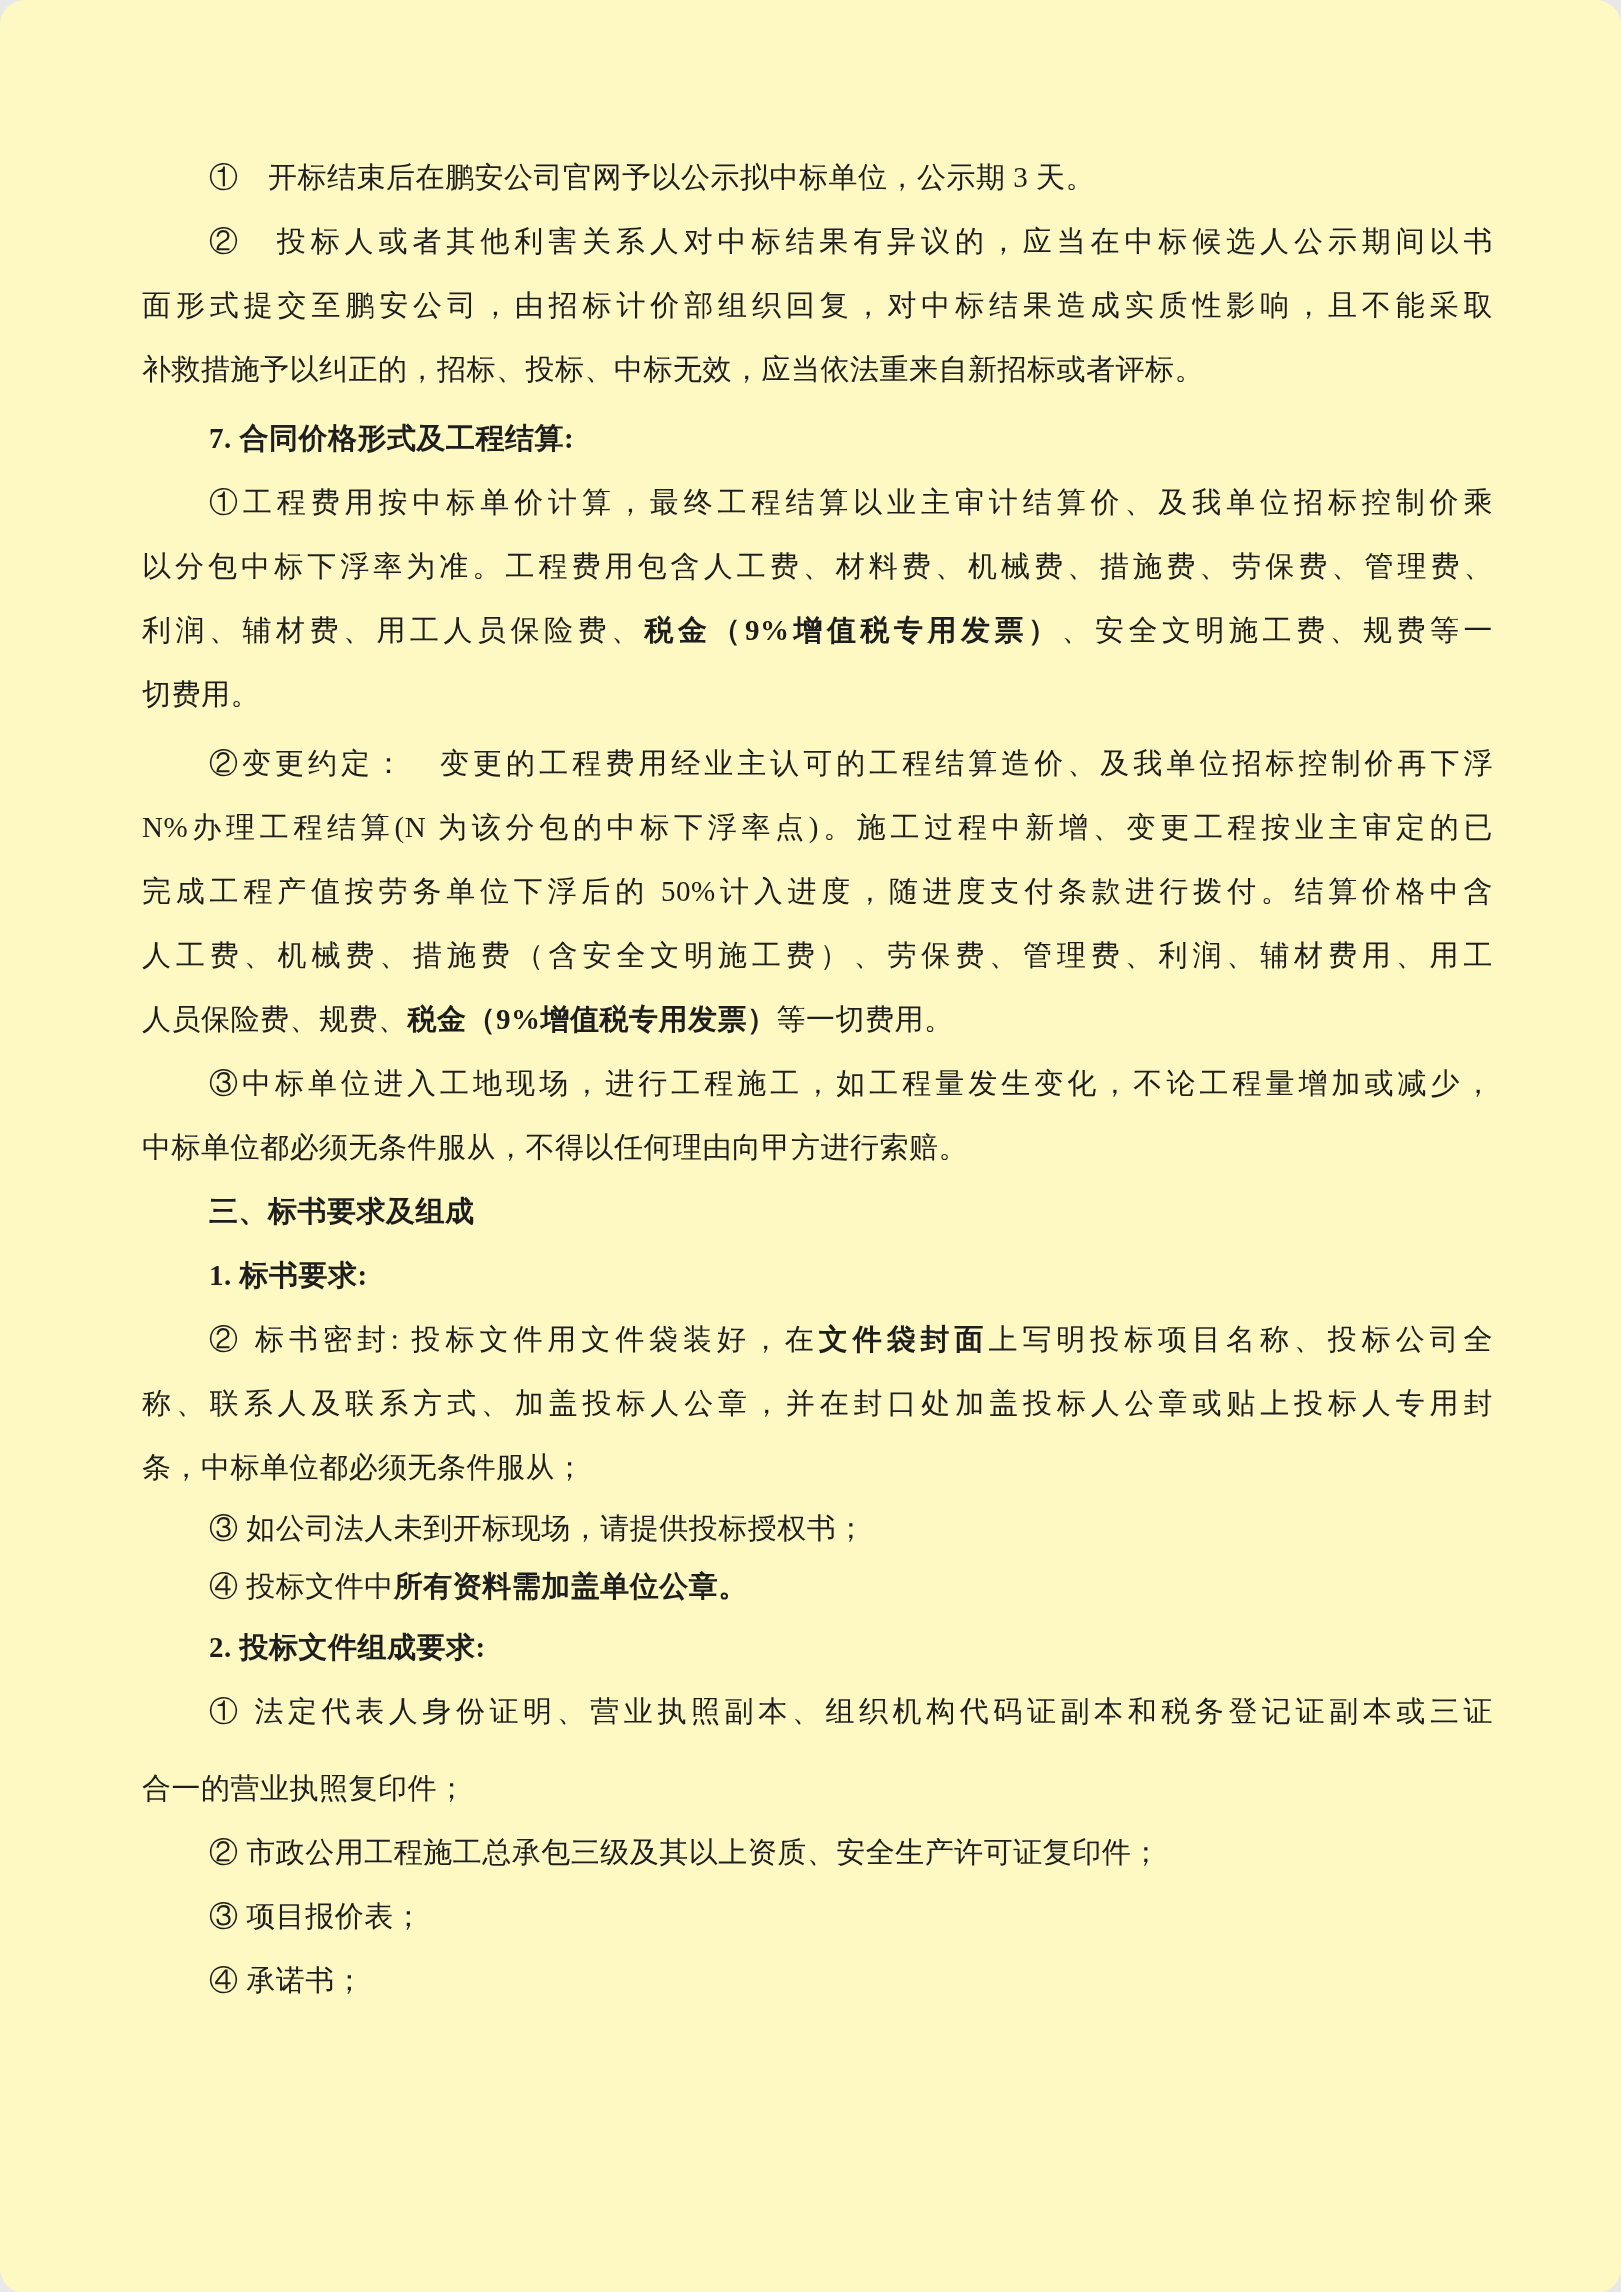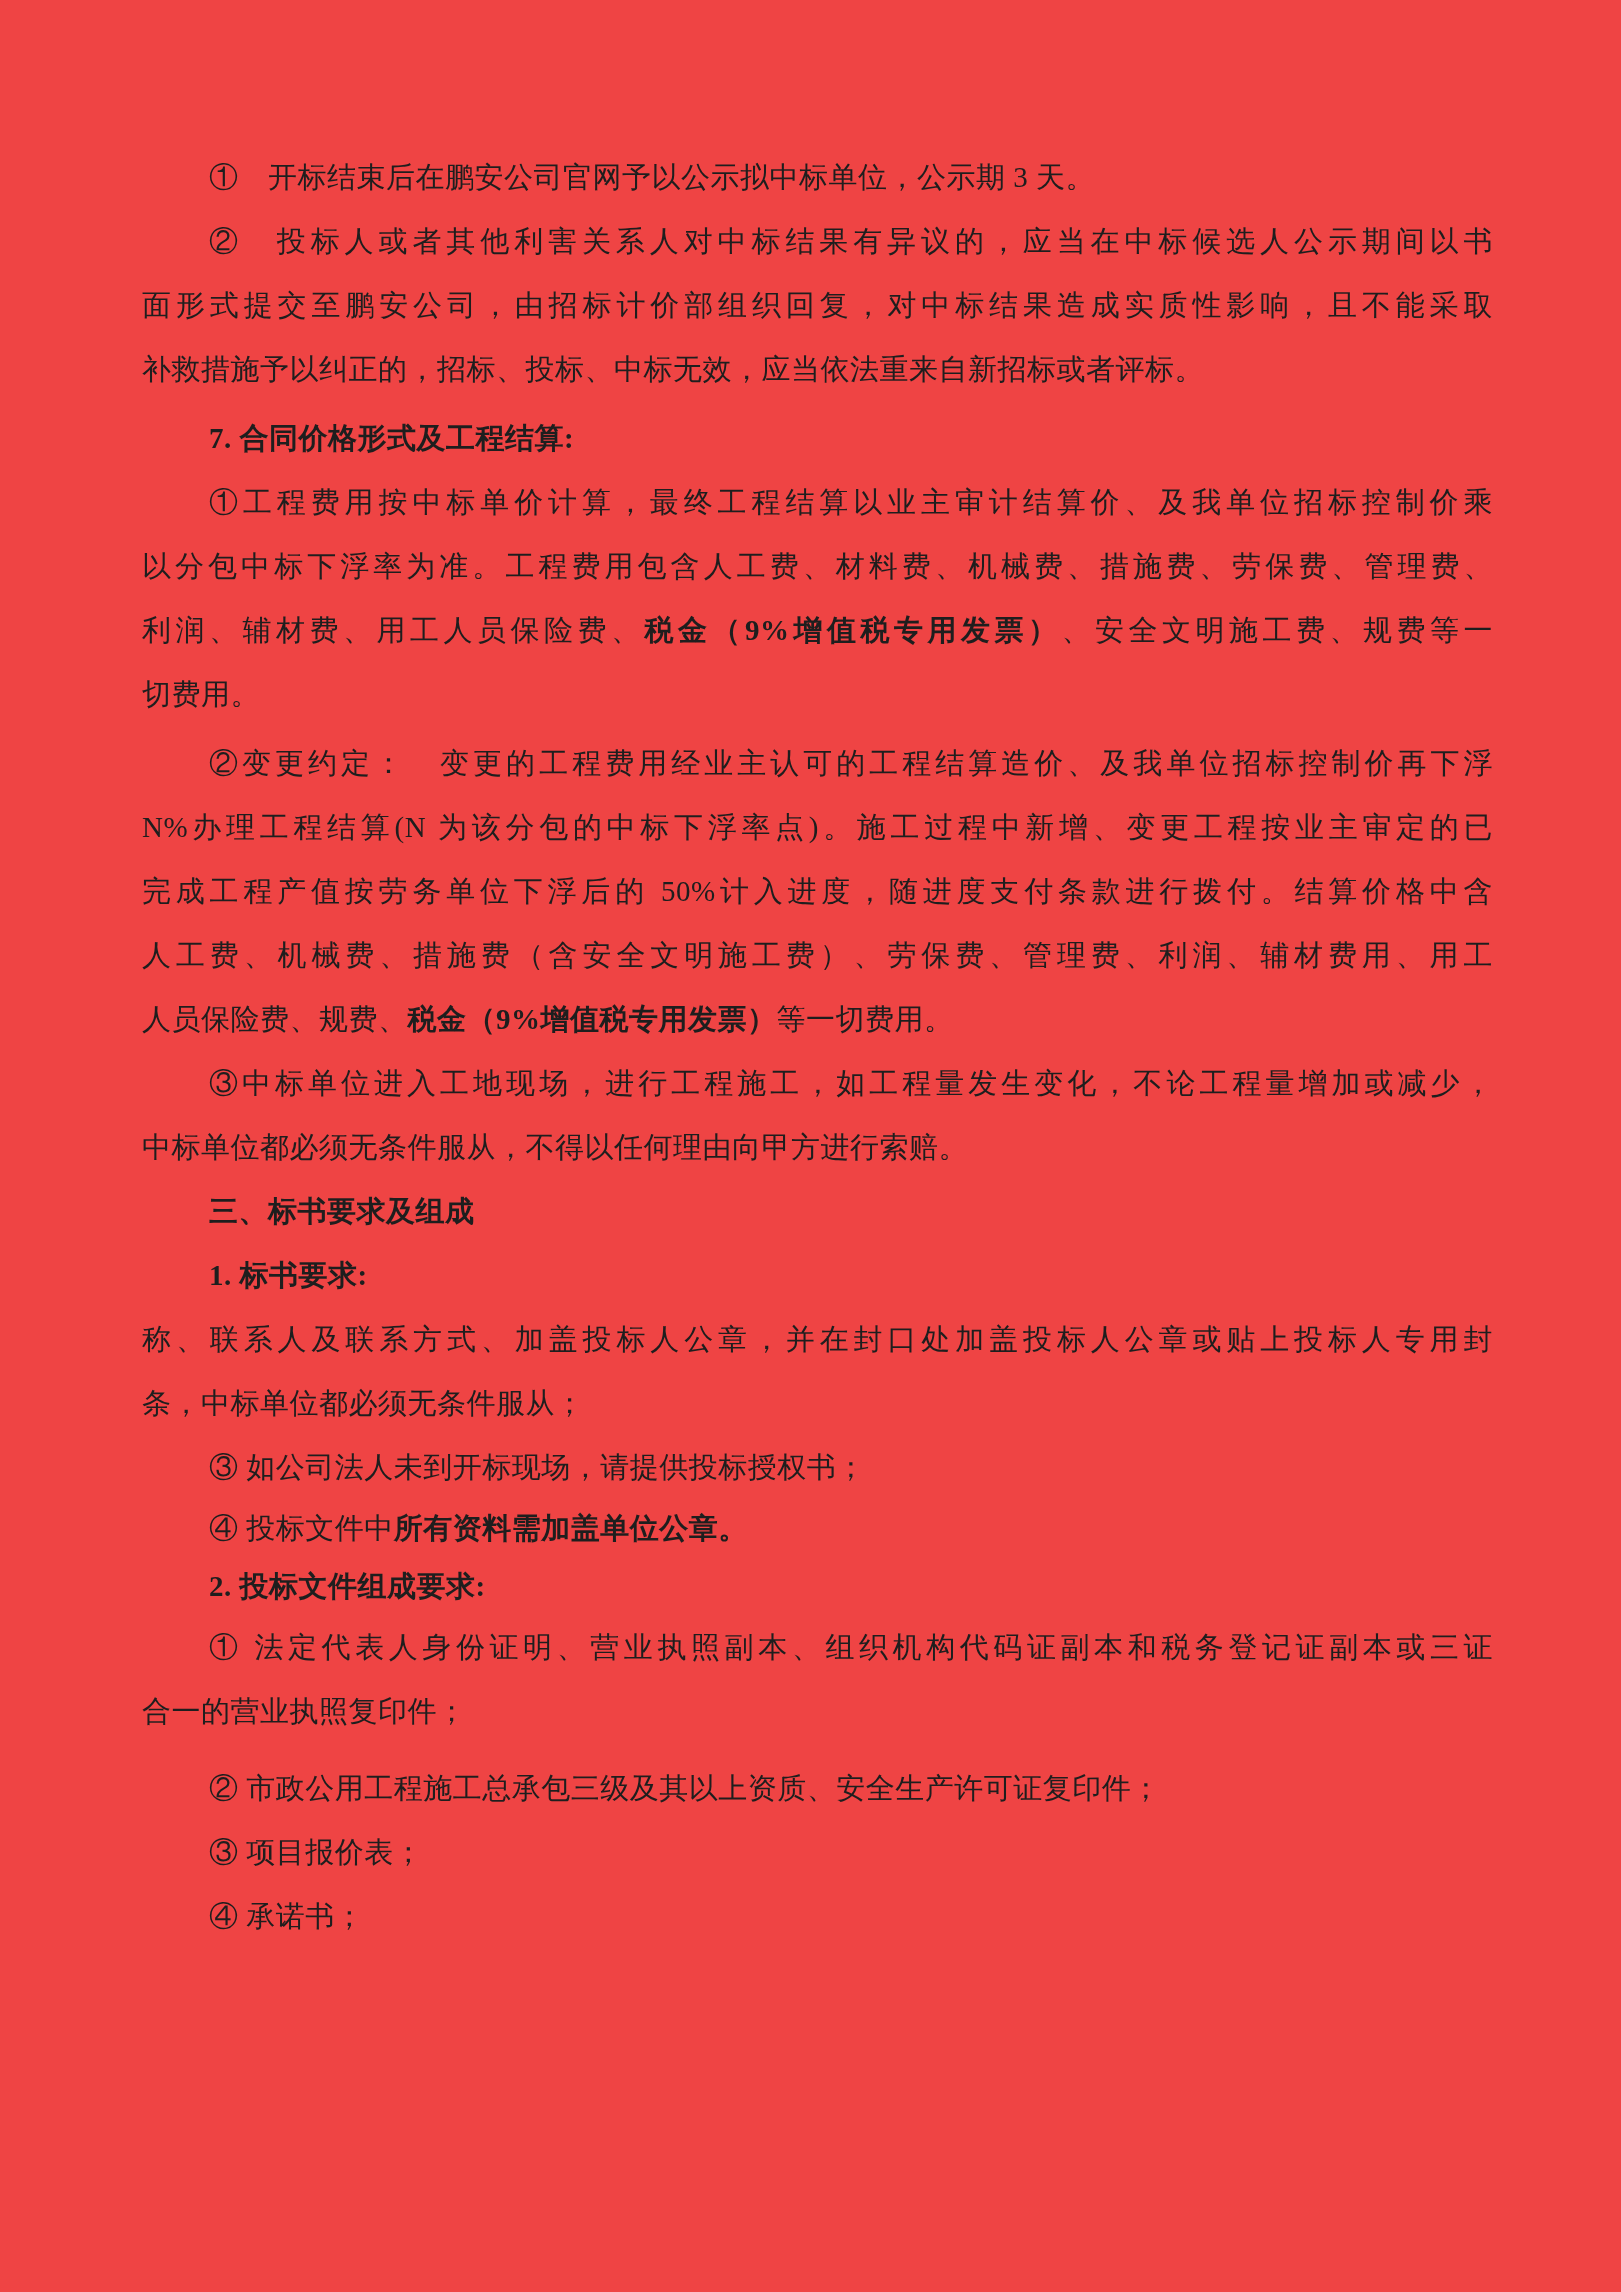--- a/index.html
+++ b/index.html
@@ -54,40 +54,41 @@
   .line:nth-child(26) { margin-top: 13.7px; }
   .line:nth-child(5)  { margin-top: 4.9px; }
   .line:nth-child(10) { margin-top: 4.9px; }
   
   .line:nth-child(22) { height: 59px; line-height: 59px; }
   .line:nth-child(23) { height: 57px; line-height: 57px; }
 </style>
 </head>
 <body>
 
-<div class="page" style="background: #ef4444; color: rgb(30, 30, 30);">
+<div class="page" style="background: #fef9c3; color: rgb(30, 30, 30); border-radius: 25px;">
   <div class="doc-body">
       <div class="line indent"><span class="seg">①　开标结束后在鹏安公司官网予以公示拟中标单位，公示期 3 天。</span></div>
       <div class="line indent justify"><span class="seg">②　投标人或者其他利害关系人对中标结果有异议的，应当在中标候选人公示期间以书</span></div>
       <div class="line justify"><span class="seg">面形式提交至鹏安公司，由招标计价部组织回复，对中标结果造成实质性影响，且不能采取</span></div>
       <div class="line"><span class="seg">补救措施予以纠正的，招标、投标、中标无效，应当依法重来自新招标或者评标。</span></div>
       <div class="line indent"><span class="seg bold">7. 合同价格形式及工程结算:</span></div>
       <div class="line indent justify"><span class="seg">①工程费用按中标单价计算，最终工程结算以业主审计结算价、及我单位招标控制价乘</span></div>
       <div class="line justify"><span class="seg">以分包中标下浮率为准。工程费用包含人工费、材料费、机械费、措施费、劳保费、管理费、</span></div>
       <div class="line justify"><span class="seg">利润、辅材费、用工人员保险费、</span><span class="seg bold">税金（9%增值税专用发票）</span><span class="seg">、安全文明施工费、规费等一</span></div>
       <div class="line"><span class="seg">切费用。</span></div>
       <div class="line indent justify"><span class="seg">②变更约定：　变更的工程费用经业主认可的工程结算造价、及我单位招标控制价再下浮</span></div>
       <div class="line justify"><span class="seg">N%办理工程结算(N 为该分包的中标下浮率点)。施工过程中新增、变更工程按业主审定的已</span></div>
       <div class="line justify"><span class="seg">完成工程产值按劳务单位下浮后的 50%计入进度，随进度支付条款进行拨付。结算价格中含</span></div>
       <div class="line justify"><span class="seg">人工费、机械费、措施费（含安全文明施工费）、劳保费、管理费、利润、辅材费用、用工</span></div>
       <div class="line"><span class="seg">人员保险费、规费、</span><span class="seg bold">税金（9%增值税专用发票）</span><span class="seg">等一切费用。</span></div>
       <div class="line indent justify"><span class="seg">③中标单位进入工地现场，进行工程施工，如工程量发生变化，不论工程量增加或减少，</span></div>
       <div class="line"><span class="seg">中标单位都必须无条件服从，不得以任何理由向甲方进行索赔。</span></div>
       <div class="line indent"><span class="seg bold">三、标书要求及组成</span></div>
       <div class="line indent"><span class="seg bold">1. 标书要求:</span></div>
+      <div class="line indent justify"><span class="seg">② 标书密封: 投标文件用文件袋装好，在</span><span class="seg bold">文件袋封面</span><span class="seg">上写明投标项目名称、投标公司全</span></div>
       <div class="line justify"><span class="seg">称、联系人及联系方式、加盖投标人公章，并在封口处加盖投标人公章或贴上投标人专用封</span></div>
       <div class="line"><span class="seg">条，中标单位都必须无条件服从；</span></div>
       <div class="line indent"><span class="seg">③ 如公司法人未到开标现场，请提供投标授权书；</span></div>
       <div class="line indent"><span class="seg">④ 投标文件中</span><span class="seg bold">所有资料需加盖单位公章。</span></div>
       <div class="line indent"><span class="seg bold">2. 投标文件组成要求:</span></div>
       <div class="line indent justify"><span class="seg">① 法定代表人身份证明、营业执照副本、组织机构代码证副本和税务登记证副本或三证</span></div>
       <div class="line"><span class="seg">合一的营业执照复印件；</span></div>
       <div class="line indent"><span class="seg">② 市政公用工程施工总承包三级及其以上资质、安全生产许可证复印件；</span></div>
       <div class="line indent"><span class="seg">③ 项目报价表；</span></div>
       <div class="line indent"><span class="seg">④ 承诺书；</span></div>

